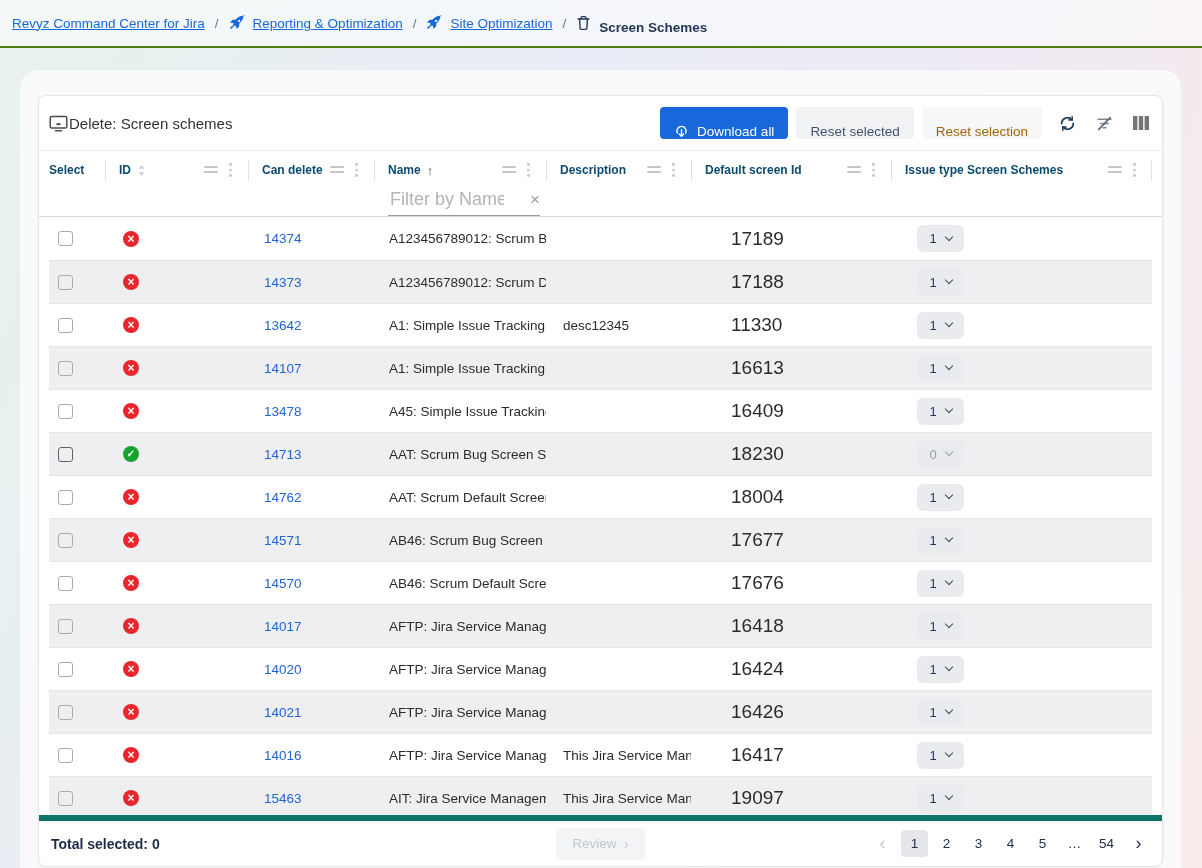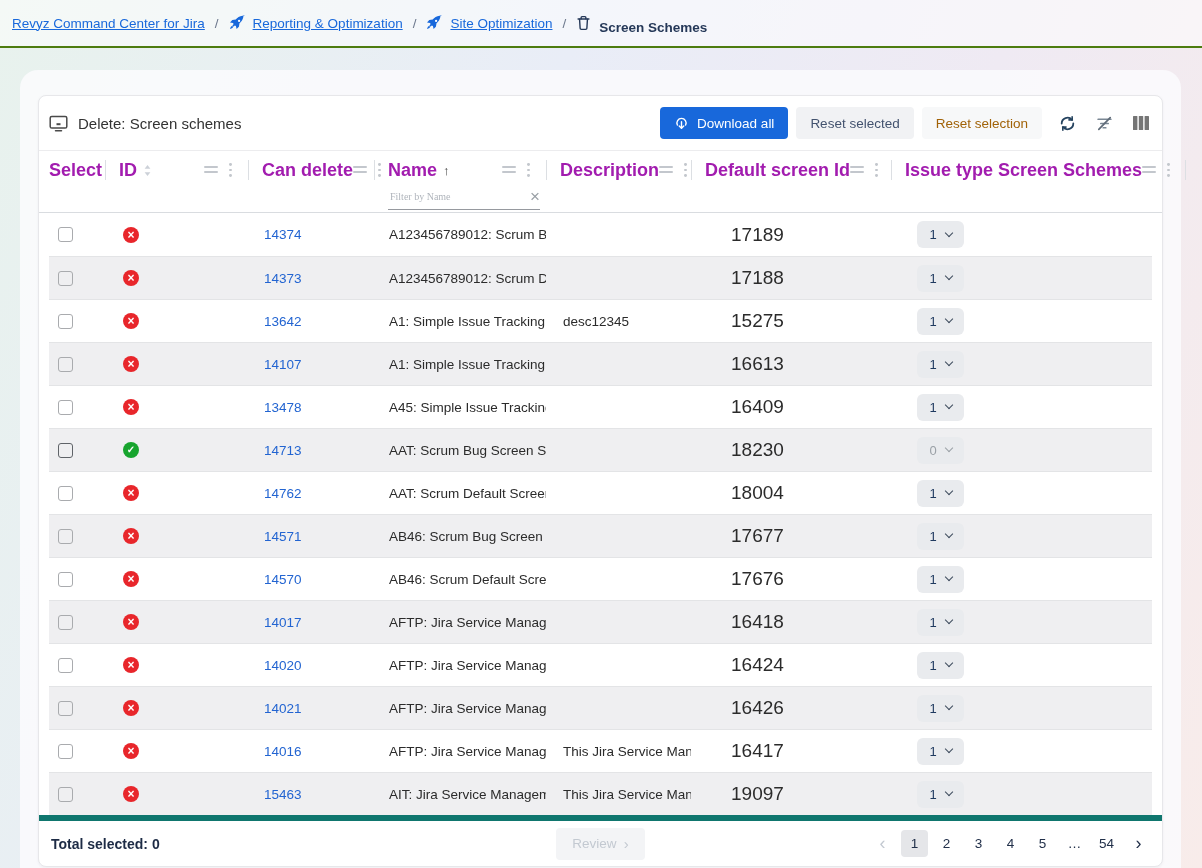--- a/index.html
+++ b/index.html
@@ -29,48 +29,48 @@
     padding:25px 18px 0 18px;
   }
   .card {
     background:#fff; border:1px solid #e7e7ea; border-radius:8px;
     height:772px; display:flex; flex-direction:column;
     box-shadow:0 1px 3px rgba(40,40,60,0.05);
   }
 
   
   .card-head { flex:0 0 55px; display:flex; align-items:center; padding:0 10px; border-bottom:1px solid #ececee; }
-  .card-title { font-size:15px; color:#333; margin-left:10px; }
+  .card-title { font-size:15px; color:#333; margin-left:1px; }
   .head-actions { margin-left:auto; display:flex; align-items:center; gap:8px; }
   .btn { height:32px; border:none; border-radius:4px; font-size:13.5px; font-family:inherit;
-         display:flex; align-items:center; padding:0 14px; cursor:pointer; white-space:nowrap; }
+         display:flex; align-items:flex-end; padding:0 14px; cursor:pointer; white-space:nowrap; }
   .btn-primary { background:var(--accent,#1868db); color:#fff; gap:8px; }
   .btn-secondary { background:#f1f2f4; color:#42526e; }
   .btn-disabled { background:#f7f8f9; color:#a16207; cursor:default; }
   .icon-btn { background:none; border:none; padding:2px; margin-left:6px; cursor:pointer; display:flex; align-items:center; }
 
   
   .grid-cols { display:grid; grid-template-columns:56px 143px 126px 172px 145px 200px 1fr; }
   .thead { flex:0 0 62px; padding:0 10px; border-bottom:1px solid #d9dce0; }
   .th { position:relative; padding-top:8px; }
   .th + .th::before { content:''; position:absolute; left:0; top:9px; height:20px; width:1px; background:#dcdfe3; }
   .th-itss::after { content:''; position:absolute; right:0; top:9px; height:20px; width:1px; background:#dcdfe3; }
   .th-row { display:flex; align-items:center; height:22px; }
-  .th-label { font-weight:bold; font-size:18px; color:#a21caf; margin-left:14px; white-space:nowrap; }
+  .th-label { font-weight:bold; font-size:12px; color:#0c4a6e; margin-left:14px; white-space:nowrap; }
   .th-select .th-label { margin-left:0; }
   .th-sort-arrow { color:#424242; font-size:13px; margin-left:6px; font-weight:bold; }
   .th-icons { margin-left:auto; margin-right:16px; display:flex; align-items:center; gap:11px; }
   .drag-icon { display:inline-flex; flex-direction:column; gap:3px; cursor:grab; }
   .drag-icon i { display:block; width:14px; height:2px; background:#c3c7cd; border-radius:1px; }
   .dots-icon { display:inline-flex; flex-direction:column; gap:2.5px; cursor:pointer; }
   .dots-icon i { display:block; width:2.8px; height:2.8px; background:#c3c7cd; border-radius:50%; }
   .filter-wrap { margin:7px 4px 0 14px; width:152px; display:flex; align-items:center;
                  border-bottom:1px solid #96999f; padding-bottom:4px; }
   .filter-wrap input { border:none; outline:none; background:transparent; width:118px;
-                       font-size:10px; font-family:Liberation Serif, serif; color:#333; }
+                       font-size:18px; font-family:Liberation Sans, sans-serif; color:#333; }
   .filter-wrap input::placeholder { color:#b0b5bc; }
   .filter-clear { margin-left:auto; color:#9aa0a6; font-size:17px; line-height:1; cursor:pointer; }
 
   .tbody { flex:1 1 auto; overflow:hidden; padding:0 10px; }
   .trow { height:43px; align-items:center; }
   .trow + .trow { border-top:1px solid #e3e4e6; }
   .trow:nth-child(even) { background:#efeff1; }
   .cell { overflow:hidden; display:flex; align-items:center; height:100%; }
   .cb { width:15px; height:15px; border:1.6px solid #a9abae; border-radius:3px; margin-left:9px; cursor:pointer; flex:0 0 auto; }
   .cb.dark { border-color:#5f6368; }
@@ -377,21 +377,21 @@
         <div class="cell">
             <a class="id-link">13642</a>
           </div>
         <div class="cell">
             <span class="nm">A1: Simple Issue Tracking</span>
           </div>
         <div class="cell">
             <span class="ds">desc12345</span>
           </div>
         <div class="cell">
-            <span class="dsi">15275</span>
+            <span class="dsi">11330</span>
           </div>
         <div class="cell">
           <span class="chip">
             <span class="chip-val">1</span>
             <span class="chev"></span>
           </span>
         </div>
       </div>
 
       <div class="trow grid-cols">

